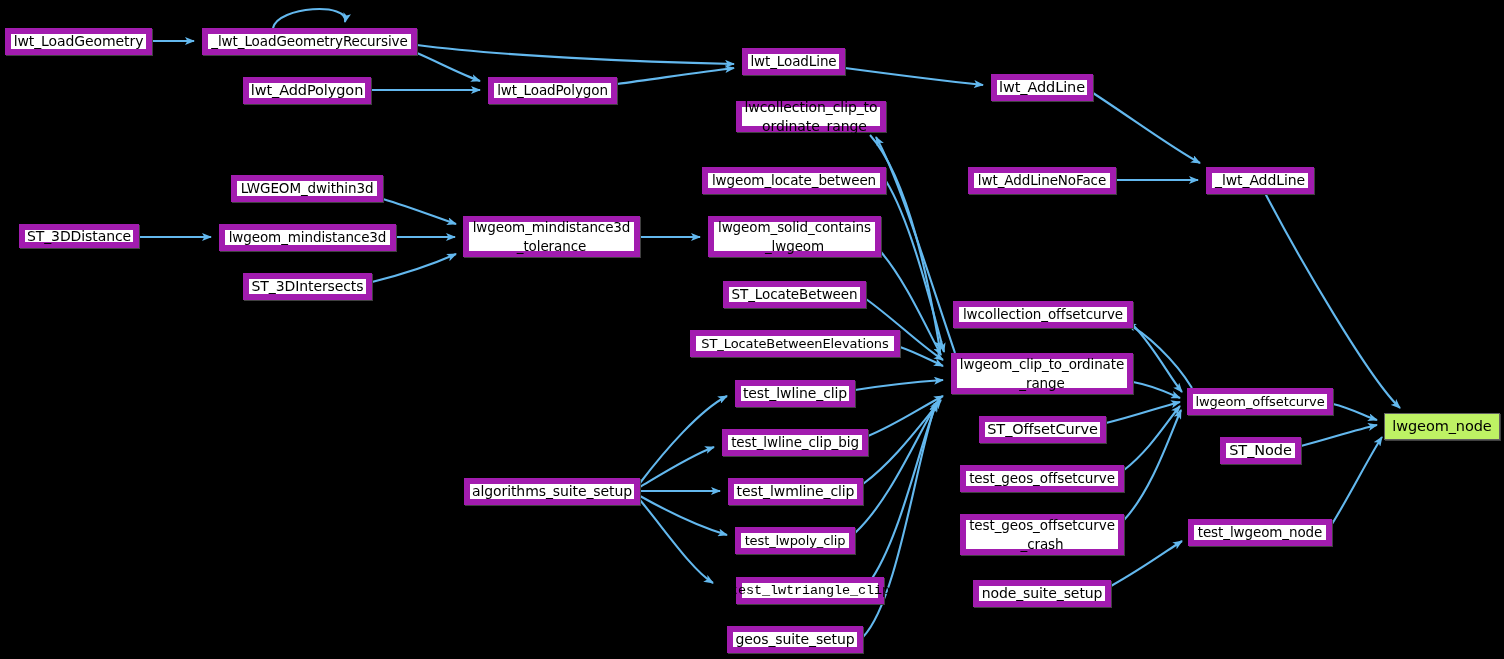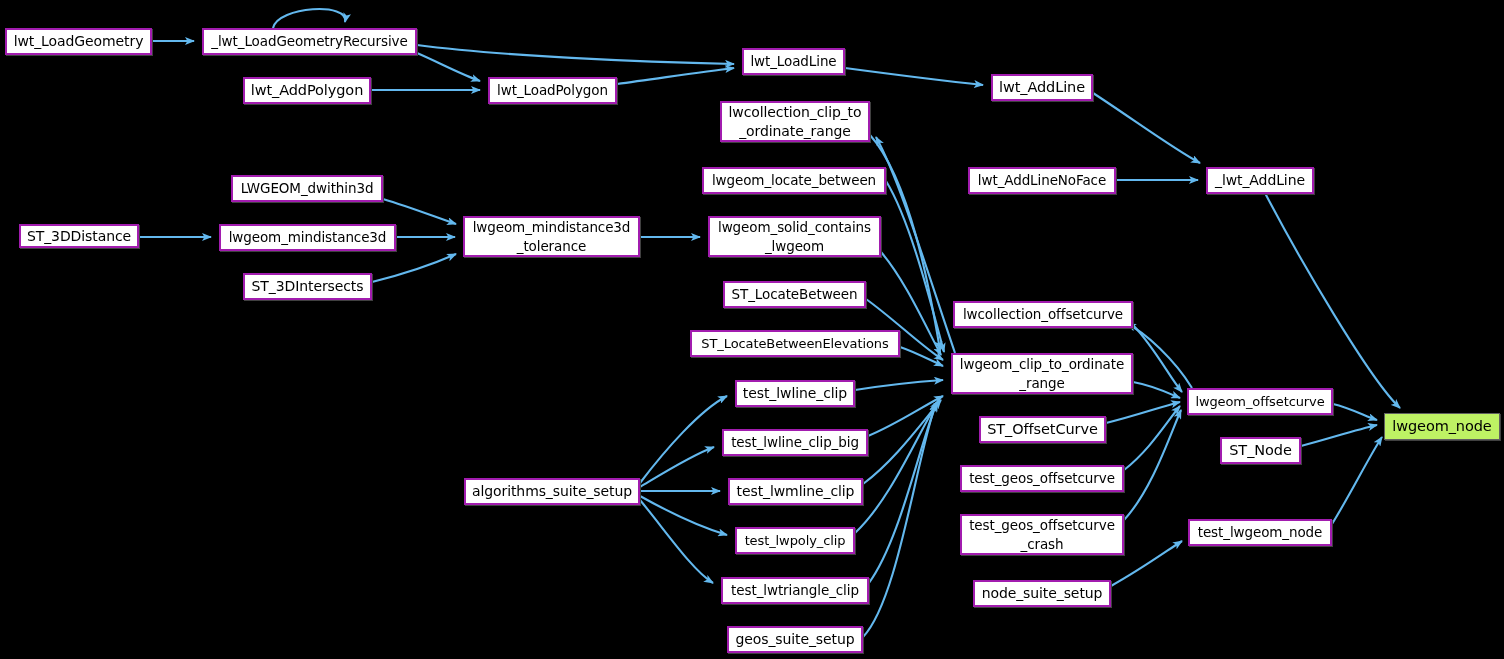--- a/index.html
+++ b/index.html
@@ -1,19 +1,19 @@
 <!DOCTYPE html>
 <html><head>
 <meta charset="utf-8">
 <style>
   html,body{margin:0;padding:0;background:#000;}
   #canvas{position:relative;width:1504px;height:659px;background:#000;overflow:hidden;
           font-family:"DejaVu Sans","Liberation Sans",sans-serif;}
   #edges{position:absolute;left:0;top:0;width:1504px;height:659px;}
-  .node{position:absolute;box-sizing:border-box;background:#ffffff;border:2px solid #a21caf;
+  .node{position:absolute;box-sizing:border-box;background:#ffffff;border:6px solid #a21caf;
         display:flex;align-items:center;justify-content:center;text-align:center;
         color:#000;font-size:14.5px;line-height:19px;letter-spacing:-0.1px;
         box-shadow:1px 1px 0 0 #404040;white-space:pre;}
   .node.focus{background:#bef264;border:1px solid #606060;}
   .node span{display:block;padding:0 5px;}
 </style>
 </head>
 <body>
 
 <div id="canvas">
@@ -68,21 +68,21 @@
         <path d="M640,500 C665,530 692,570 713,583" marker-end="url(#ah)"></path>
       </g>
   </svg>
   <div id="nodes">
       <div class="node" style="left: 5px; top: 28px; width: 147px; height: 27px;"><span style="font-size: 14px;">lwt_LoadGeometry</span></div>
       <div class="node" style="left: 202px; top: 28px; width: 215px; height: 27px;"><span style="font-size: 13.5px;">_lwt_LoadGeometryRecursive</span></div>
       <div class="node" style="left: 243px; top: 77px; width: 128px; height: 27px;"><span>lwt_AddPolygon</span></div>
       <div class="node" style="left: 488px; top: 77px; width: 129px; height: 27px;"><span style="font-size: 13.5px;">lwt_LoadPolygon</span></div>
       <div class="node" style="left: 742px; top: 48px; width: 103px; height: 27px; text-align: right;"><span style="font-size: 13.5px;">lwt_LoadLine</span></div>
       <div class="node" style="left: 991px; top: 74px; width: 102px; height: 27px;"><span>lwt_AddLine</span></div>
-      <div class="node" style="left: 720px; top: 101px; width: 150px; height: 41px;"><span style="font-size: 14px;">lwcollection_clip_to
+      <div class="node" style="left: 736px; top: 101px; width: 150px; height: 31px;"><span style="font-size: 14px;">lwcollection_clip_to
 _ordinate_range</span></div>
       <div class="node" style="left: 702px; top: 167px; width: 184px; height: 27px;"><span style="font-size: 13.5px;">lwgeom_locate_between</span></div>
       <div class="node" style="left: 231px; top: 175px; width: 152px; height: 27px;"><span style="font-size: 13.5px;">LWGEOM_dwithin3d</span></div>
       <div class="node" style="left: 968px; top: 167px; width: 148px; height: 27px;"><span style="font-size: 13.5px;">lwt_AddLineNoFace</span></div>
       <div class="node" style="left: 1206px; top: 167px; width: 108px; height: 27px;"><span style="font-size: 14px;">_lwt_AddLine</span></div>
       <div class="node" style="left: 19px; top: 224px; width: 120px; height: 24px;"><span style="font-size: 14px;">ST_3DDistance</span></div>
       <div class="node" style="left: 219px; top: 224px; width: 177px; height: 27px;"><span style="font-size: 13.5px;">lwgeom_mindistance3d</span></div>
       <div class="node" style="left: 463px; top: 216px; width: 177px; height: 41px;"><span style="font-size: 13.5px;">lwgeom_mindistance3d
 _tolerance</span></div>
       <div class="node" style="left: 708px; top: 216px; width: 173px; height: 41px;"><span style="font-size: 13.5px;">lwgeom_solid_contains
@@ -100,16 +100,16 @@
       <div class="node" style="left: 722px; top: 429px; width: 146px; height: 27px;"><span style="font-size: 13.5px;">test_lwline_clip_big</span></div>
       <div class="node" style="left: 1220px; top: 437px; width: 81px; height: 27px;"><span>ST_Node</span></div>
       <div class="node" style="left: 960px; top: 465px; width: 164px; height: 27px;"><span style="font-size: 13.5px;">test_geos_offsetcurve</span></div>
       <div class="node" style="left: 464px; top: 478px; width: 176px; height: 27px;"><span style="font-size: 14px;">algorithms_suite_setup</span></div>
       <div class="node" style="left: 728px; top: 478px; width: 135px; height: 27px;"><span style="font-size: 14px;">test_lwmline_clip</span></div>
       <div class="node" style="left: 960px; top: 514px; width: 164px; height: 41px;"><span style="font-size: 13.5px;">test_geos_offsetcurve
 _crash</span></div>
       <div class="node" style="left: 1188px; top: 519px; width: 144px; height: 27px;"><span style="font-size: 13.5px;">test_lwgeom_node</span></div>
       <div class="node" style="left: 735px; top: 527px; width: 120px; height: 27px;"><span style="font-size: 13px;">test_lwpoly_clip</span></div>
       <div class="node" style="left: 973px; top: 580px; width: 138px; height: 27px;"><span style="font-size: 14px;">node_suite_setup</span></div>
-      <div class="node" style="left: 721px; top: 577px; width: 148px; height: 27px;"><span style="font-size: 13.5px;">test_lwtriangle_clip</span></div>
+      <div class="node" style="left: 736px; top: 577px; width: 148px; height: 27px; font-family: Liberation Mono, monospace;"><span style="font-size: 13.5px;">test_lwtriangle_clip</span></div>
       <div class="node" style="left: 727px; top: 626px; width: 136px; height: 27px;"><span style="font-size: 14px;">geos_suite_setup</span></div>
     </div>
 </div>
 
 </body></html>

